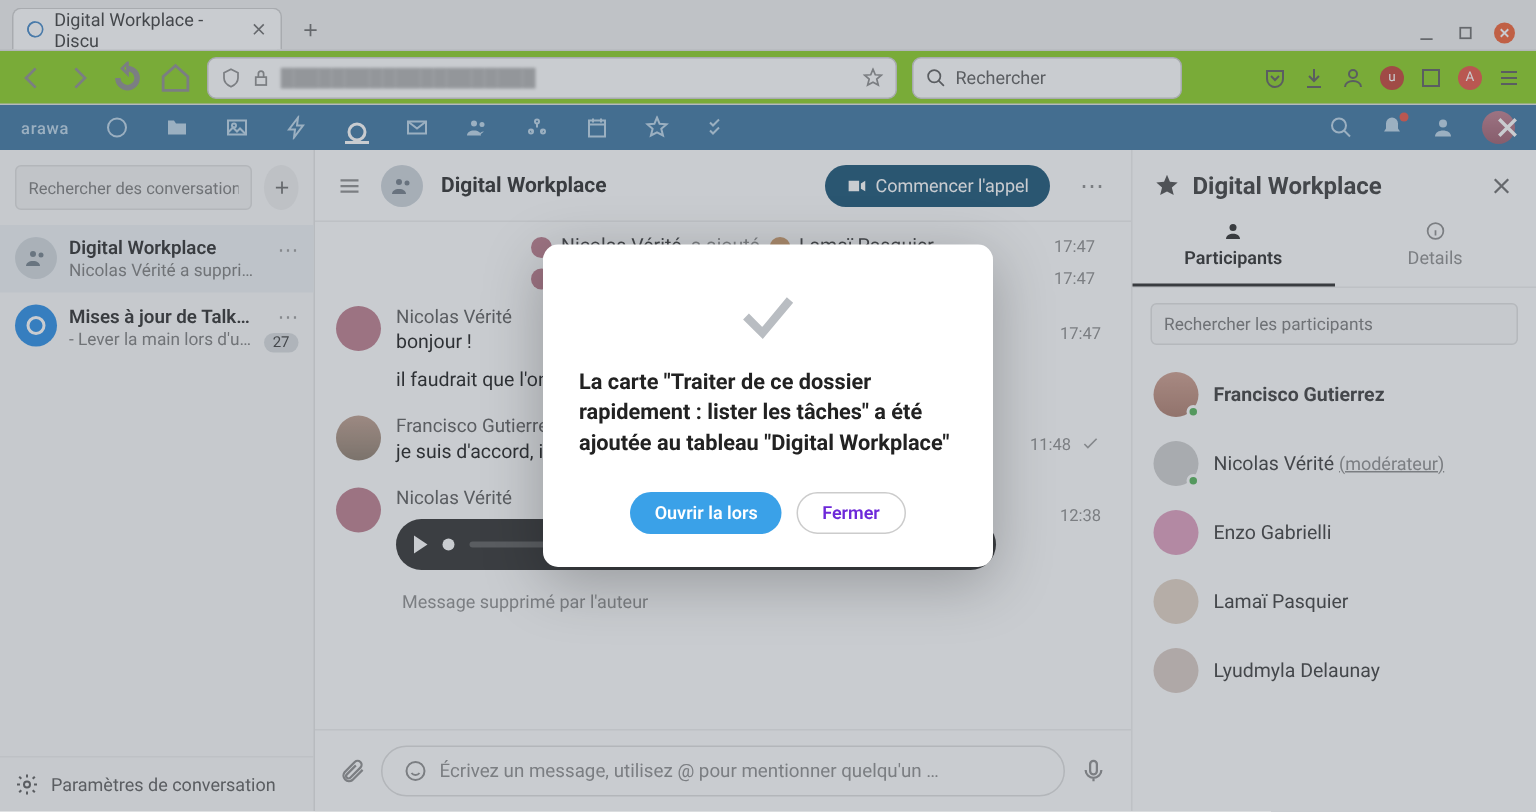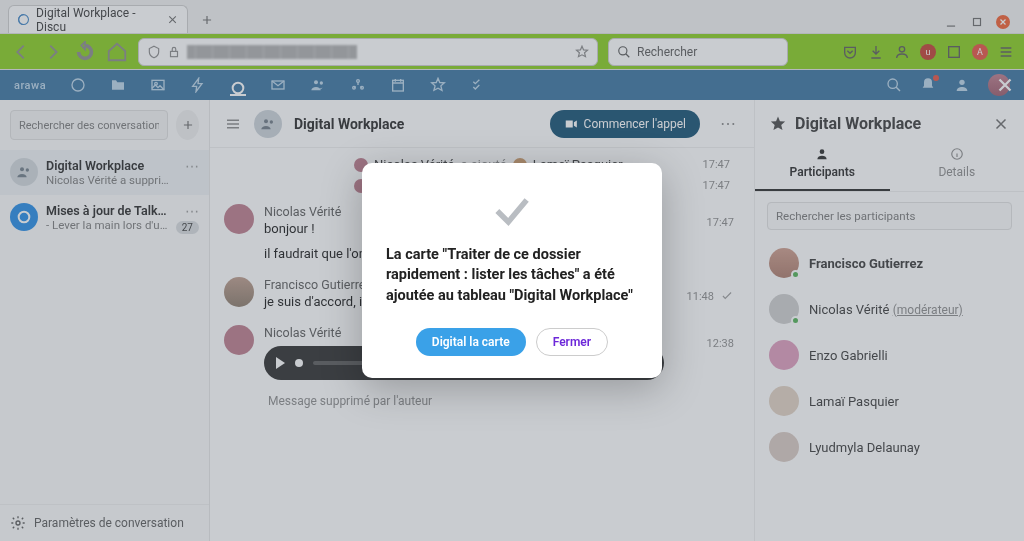--- a/index.html
+++ b/index.html
@@ -460,20 +460,40 @@
               </svg>
             <div class="vol-bar"></div>
             <span style="font-size:16px">⋮</span>
           </div>
         </div>
         <div class="msg-time">12:38</div>
       </div>
       <div class="deleted">Message supprimé par l'auteur</div>
     </div>
 
+    <div class="compose">
+      <span class="compose-ic">
+          <svg viewBox="0 0 24 24" stroke="currentColor" stroke-width="2" fill="none">
+            <path d="M21 11l-9 9a5 5 0 01-7-7l9-9a3.5 3.5 0 015 5l-9 9a2 2 0 01-3-3l8-8"></path>
+          </svg>
+        </span>
+      <div class="compose-input">
+        <svg width="16" height="16" viewBox="0 0 24 24" stroke="#888" stroke-width="2" fill="none">
+            <circle cx="12" cy="12" r="9"></circle>
+            <path d="M8 14s1.5 2 4 2 4-2 4-2M9 9h.01M15 9h.01"></path>
+          </svg>
+        <span style="color:#888">Écrivez un message, utilisez @ pour mentionner quelqu'un …</span>
+      </div>
+      <span class="compose-ic">
+          <svg viewBox="0 0 24 24" stroke="currentColor" stroke-width="2" fill="none">
+            <rect x="9" y="3" width="6" height="12" rx="3"></rect>
+            <path d="M5 11a7 7 0 0014 0M12 18v3"></path>
+          </svg>
+        </span>
+    </div>
   </div>
 
   <div class="sidebar-right">
     <div class="sr-header">
       <svg width="18" height="18" viewBox="0 0 24 24" fill="#444">
           <path d="M12 2l2.6 6.3 6.9.5-5.2 4.5 1.7 6.7L12 16.8 5.9 20l1.7-6.7L2.5 8.8l6.9-.5z"></path>
         </svg>
       <span class="sr-title">Digital Workplace</span>
       <span class="sr-close">
           <svg viewBox="0 0 24 24" stroke="currentColor" stroke-width="2">
@@ -527,17 +547,17 @@
 
 <div class="overlay">
   <div class="modal">
     <div class="modal-check">
       <svg viewBox="0 0 24 24" stroke="currentColor" stroke-width="3" fill="none">
           <path d="M4 12l6 6L20 6"></path>
         </svg>
     </div>
     <div class="modal-text">La carte "Traiter de ce dossier rapidement : lister les tâches" a été ajoutée au tableau "Digital Workplace"</div>
     <div class="modal-actions">
-      <button class="btn-primary">Digital la carte</button>
+      <button class="btn-primary">Ouvrir la lors</button>
       <button class="btn-secondary">Fermer</button>
     </div>
   </div>
 </div>
 
 </body></html>

